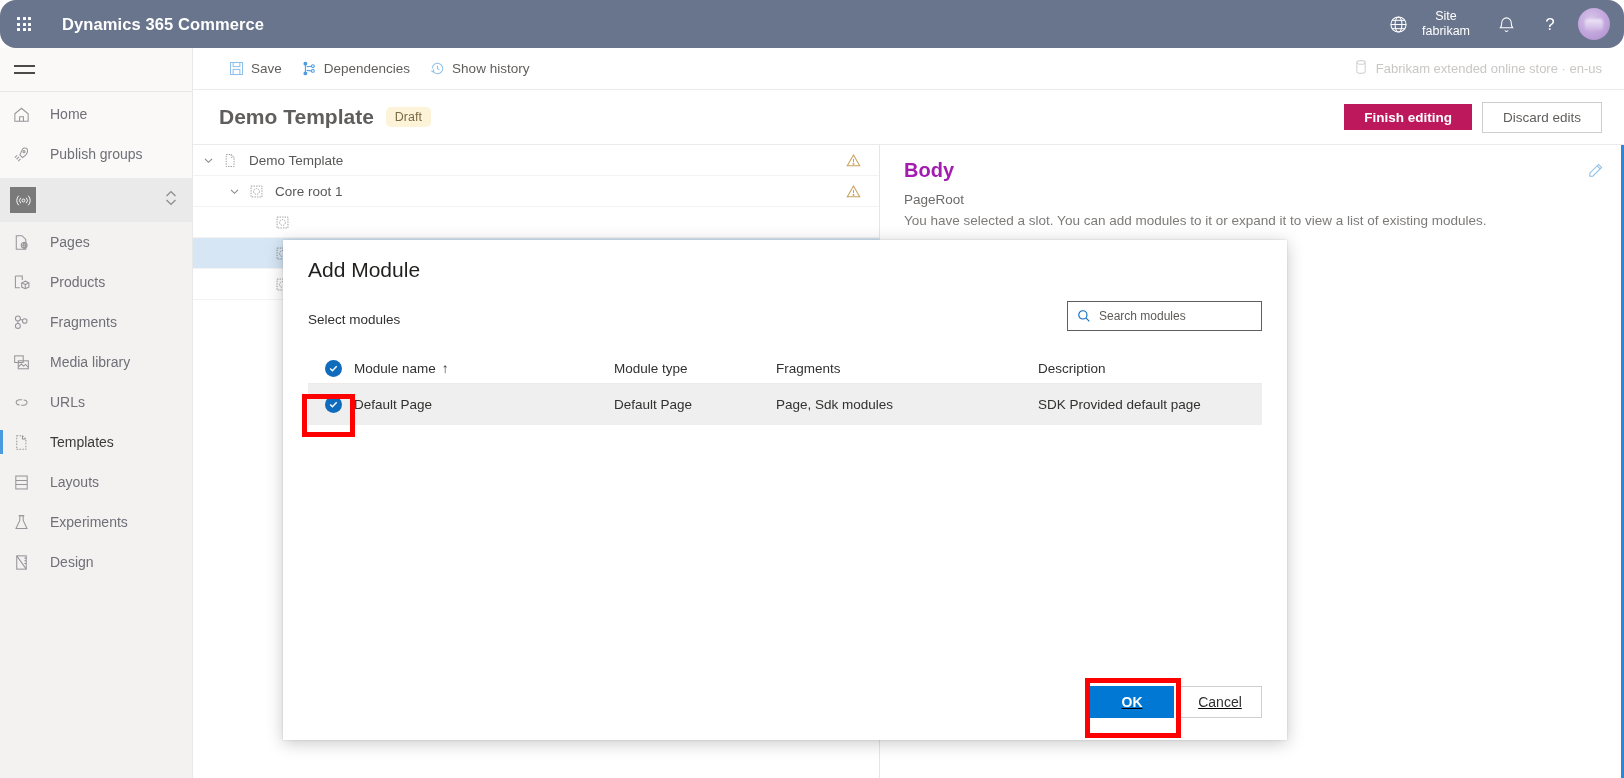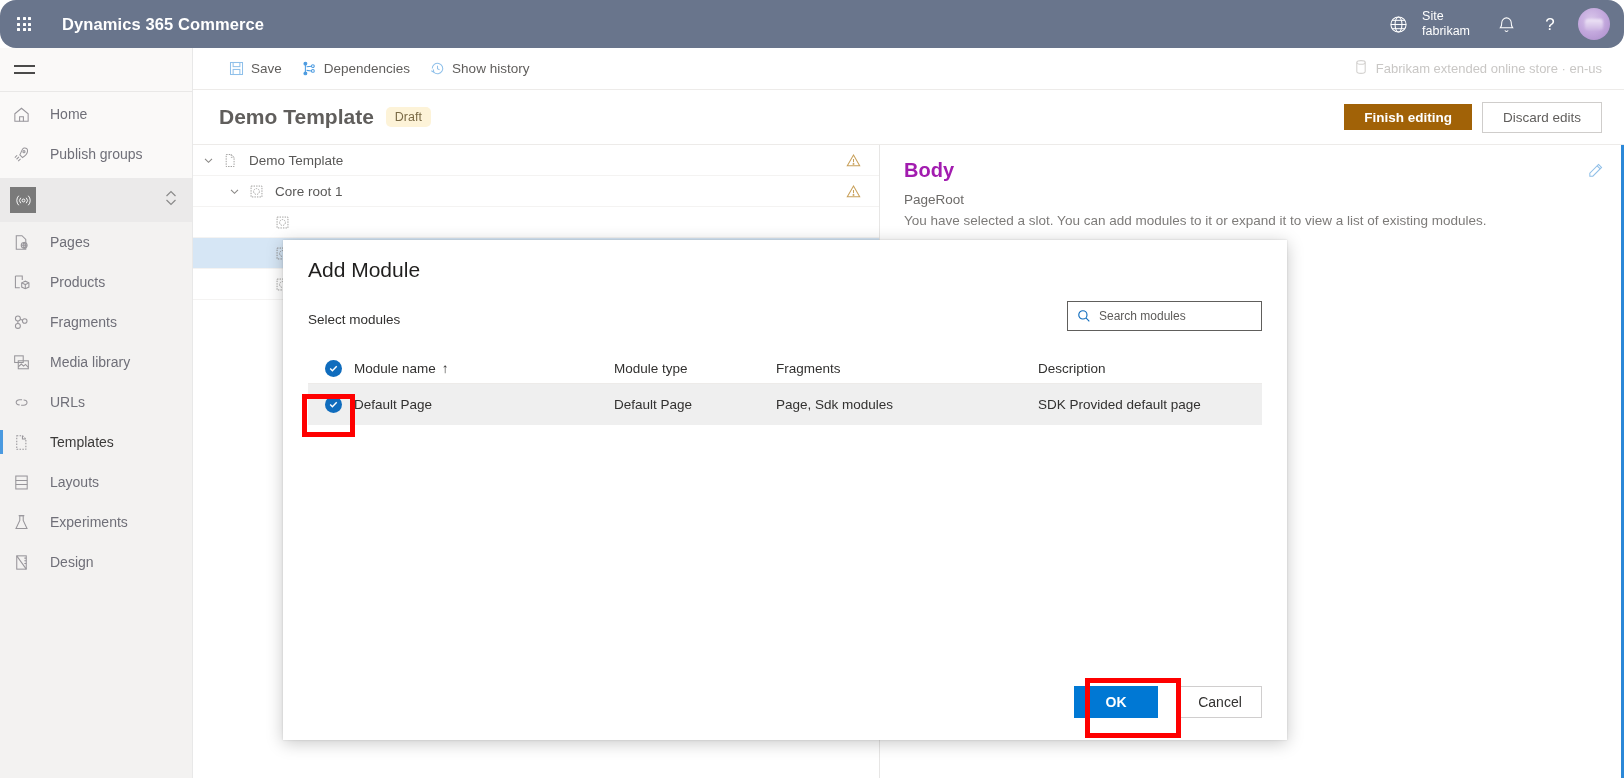--- a/index.html
+++ b/index.html
@@ -15,21 +15,21 @@
   .topbar {
     position: absolute; left: 0; top: 0; width: 1624px; height: 48px;
     background: #69758c; display: flex; align-items: center;
     color: #fff;
     border-radius: 16px;
   }
   .waffle { width: 48px; height: 48px; display: flex; align-items: center; justify-content: center; cursor: pointer; }
   .waffle-grid { display: grid; grid-template-columns: repeat(3, 3px); grid-template-rows: repeat(3, 3px); gap: 2.5px; }
   .waffle-grid i { display: block; width: 3px; height: 3px; background: #fff; border-radius: 0.5px; }
   .app-title { font-size: 16.5px; font-weight: bold; letter-spacing: .1px; margin-left: 14px; }
-  .top-right { margin-left: auto; display: flex; align-items: center; height: 48px; padding-right: 8px; }
+  .top-right { margin-left: auto; display: flex; align-items: center; height: 48px; padding-right: 8px; text-align: center; }
   .top-icon { width: 44px; height: 48px; display: flex; align-items: center; justify-content: center; cursor: pointer; }
   .top-icon svg { display: block; }
   .site-block { font-size: 12.5px; line-height: 15px; padding: 0 14px 0 2px; cursor: pointer; }
   .site-block .l1 { font-weight: 400; }
   .site-block .l2 { font-weight: 400; }
   .avatar {
     width: 32px; height: 32px; border-radius: 50%; margin-left: 6px; margin-right: 6px;
     background: radial-gradient(circle at 42% 36%, #d9c6ea 0%, #c3a8dd 48%, #a98ac9 100%);
     position: relative; overflow: hidden; cursor: pointer;
   }
@@ -81,21 +81,21 @@
     position: absolute; left: 193px; top: 90px; width: 1431px; height: 55px;
     background:#fff; border-bottom: 1px solid #edebe9; display:flex; align-items:center; padding-left: 26px;
   }
   .page-title { font-size: 21px; color: #605e5c; font-weight: 600; }
   .draft-pill {
     margin-left: 12px; background:#fdf3d8; color:#7a6a45; font-size: 12.5px;
     padding: 3px 9px; border-radius: 5px;
   }
   .head-actions { margin-left:auto; display:flex; align-items:center; gap: 10px; padding-right: 22px; }
   .btn-primary {
-    background:#a16207; color:#fff; border:none; height:26px; padding: 0 20px; font-size: 13.5px; font-weight:600;
+    background:#be185d; color:#fff; border:none; height:26px; padding: 0 20px; font-size: 13.5px; font-weight:600;
     cursor:pointer; font-family:"Liberation Sans", sans-serif;
   }
   .btn-ghost {
     background:#fff; color:#605e5c; border:1px solid #cfcdcb; height:31px; padding: 0 20px; font-size:13.5px;
     cursor:pointer; font-family:"Liberation Sans", sans-serif;
   }
 
   
   .treepane {
     position: absolute; left: 193px; top: 145px; width: 687px; height: 633px;
@@ -156,21 +156,21 @@
   .c-type { width: 162px; }
   .c-cats { width: 262px; }
   .c-desc { flex: 1; }
   .sortarrow { margin-left: 6px; color:#323130; }
   .cbx {
     width: 17px; height: 17px; border-radius: 50%; background:#0f6cbd; display:flex;
     align-items:center; justify-content:center; cursor:pointer;
   }
   .cbx svg { display:block; }
 
-  .modal-footer { position:absolute; right: 25px; bottom: 22px; display:flex; align-items:center; gap: 20px; }
+  .modal-footer { position:absolute; right: 25px; bottom: 22px; display:flex; align-items:center; gap: 4px; text-decoration: underline; }
   .btn-ok {
     background:#0078d4; color:#fff; border:none; height: 32px; width: 84px; font-size: 14px; font-weight: 600;
     cursor:pointer; font-family:"Liberation Sans", sans-serif;
   }
   .btn-cancel {
     background:#fff; color:#323130; border:1px solid #d0cece; height: 32px; width: 84px; font-size: 14px;
     cursor:pointer; font-family:"Liberation Sans", sans-serif;
   }
 
   

